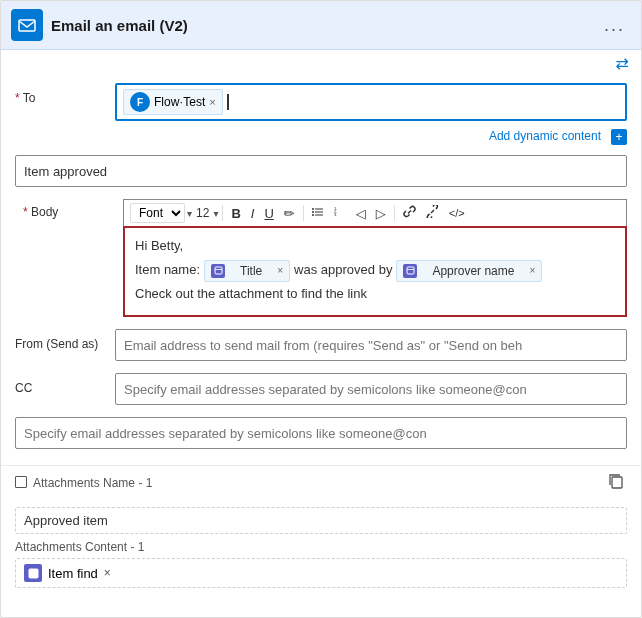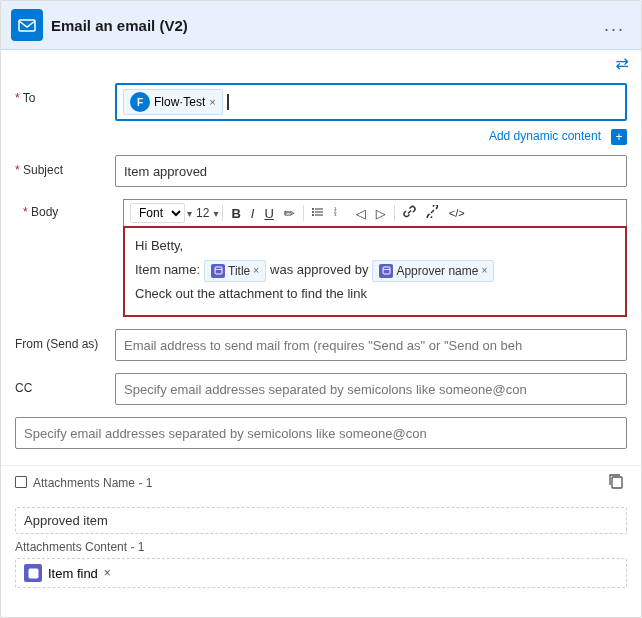--- a/index.html
+++ b/index.html
@@ -199,21 +199,21 @@
       margin-bottom: 2px;
     }
     .token {
       background: #eff6fc;
       border: 1px solid #c7e0f4;
       border-radius: 2px;
       padding: 1px 6px;
       font-size: 12px;
       display: flex;
       align-items: center;
-      gap: 3px;
+      gap: 15px;
     }
     .token-icon {
       width: 14px;
       height: 14px;
       background: #5b5fc7;
       border-radius: 2px;
       display: flex;
       align-items: center;
       justify-content: center;
       flex-shrink: 0;
@@ -306,23 +306,20 @@
     </div>
 
     <div class="add-dynamic-row">
       <button class="add-dynamic-btn">
         <span>Add dynamic content</span>
         <span class="add-dynamic-icon">+</span>
       </button>
     </div>
 
     <div class="form-row">
-      <div class="form-label">
-        <span style="color:#a4262c;">*</span> Subject
-      </div>
       <input type="text" class="form-control-text" style="flex: 1 1 0%;" value="Item approved">
     </div>
 
     <div class="form-row" style="align-items:flex-start;margin-left:8px;">
       <div class="form-label" style="padding-top:6px;">
         <span style="color:#a4262c;">*</span> Body
       </div>
       <div style="flex:1;">
 
         <div class="toolbar">

